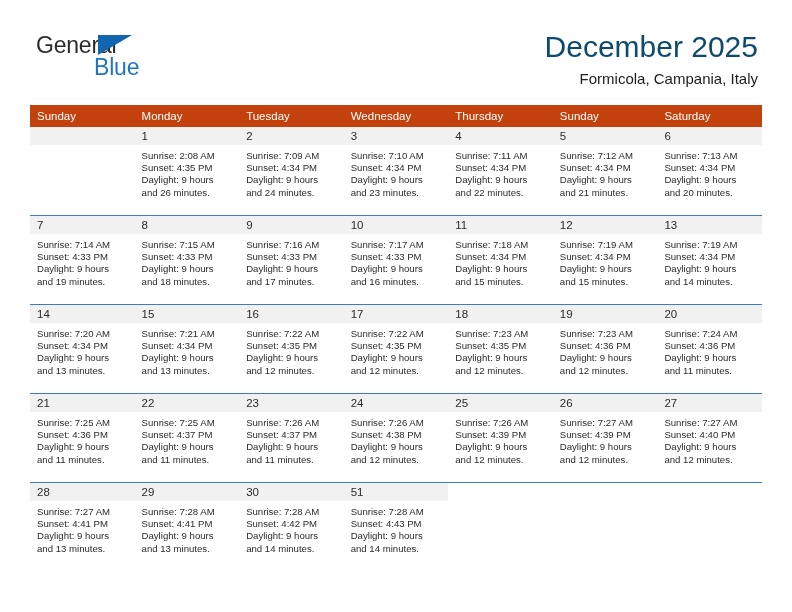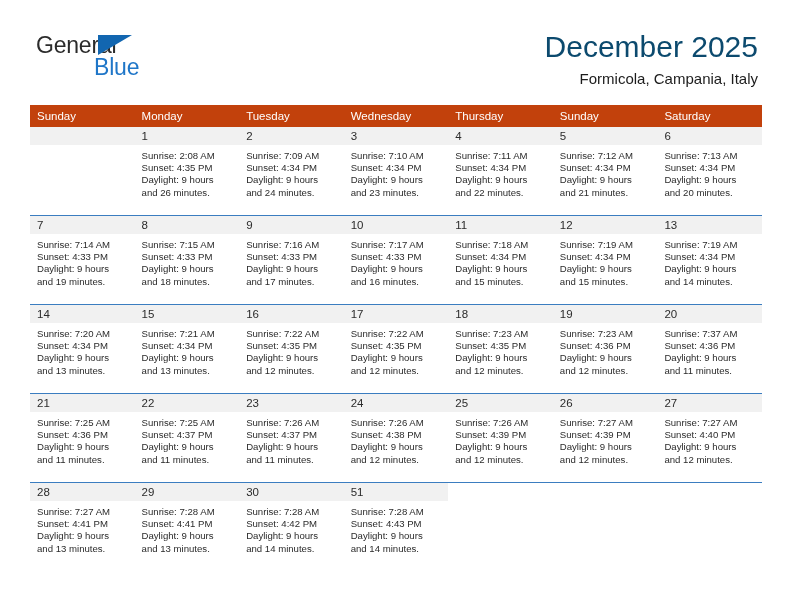--- a/index.html
+++ b/index.html
@@ -407,21 +407,21 @@
                 <div>Sunset: 4:36 PM</div>
                 <div>Daylight: 9 hours</div>
                 <div>and 12 minutes.</div>
               </div>
             </div>
           </td>
           <td>
             <div class="cell">
               <div class="daynum-band">20</div>
               <div class="details">
-                <div>Sunrise: 7:37 AM</div>
+                <div>Sunrise: 7:24 AM</div>
                 <div>Sunset: 4:36 PM</div>
                 <div>Daylight: 9 hours</div>
                 <div>and 11 minutes.</div>
               </div>
             </div>
           </td>
         </tr>
         <tr class="week">
           <td>
             <div class="cell">

